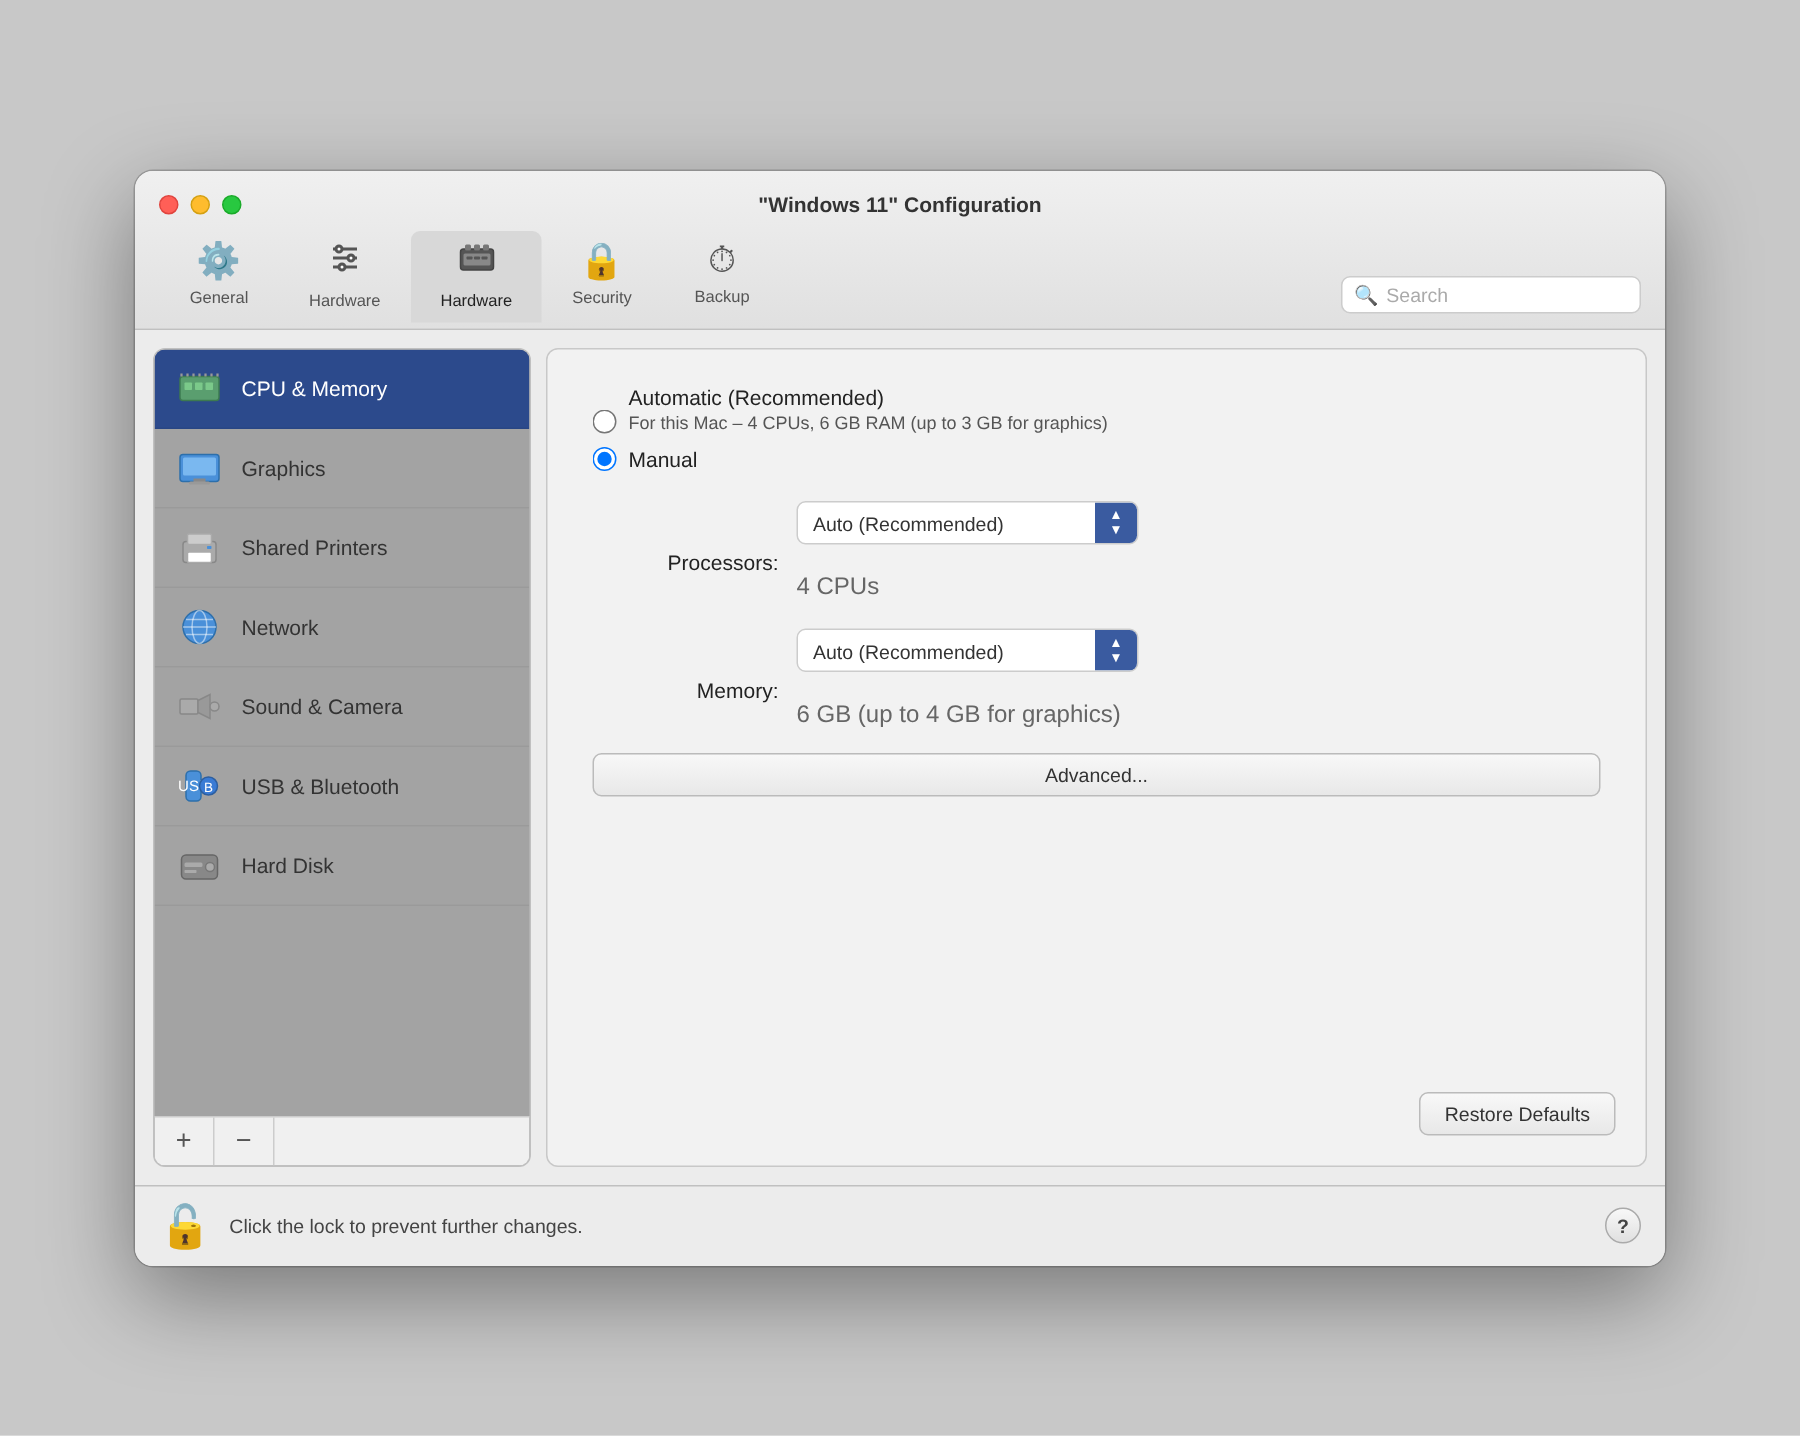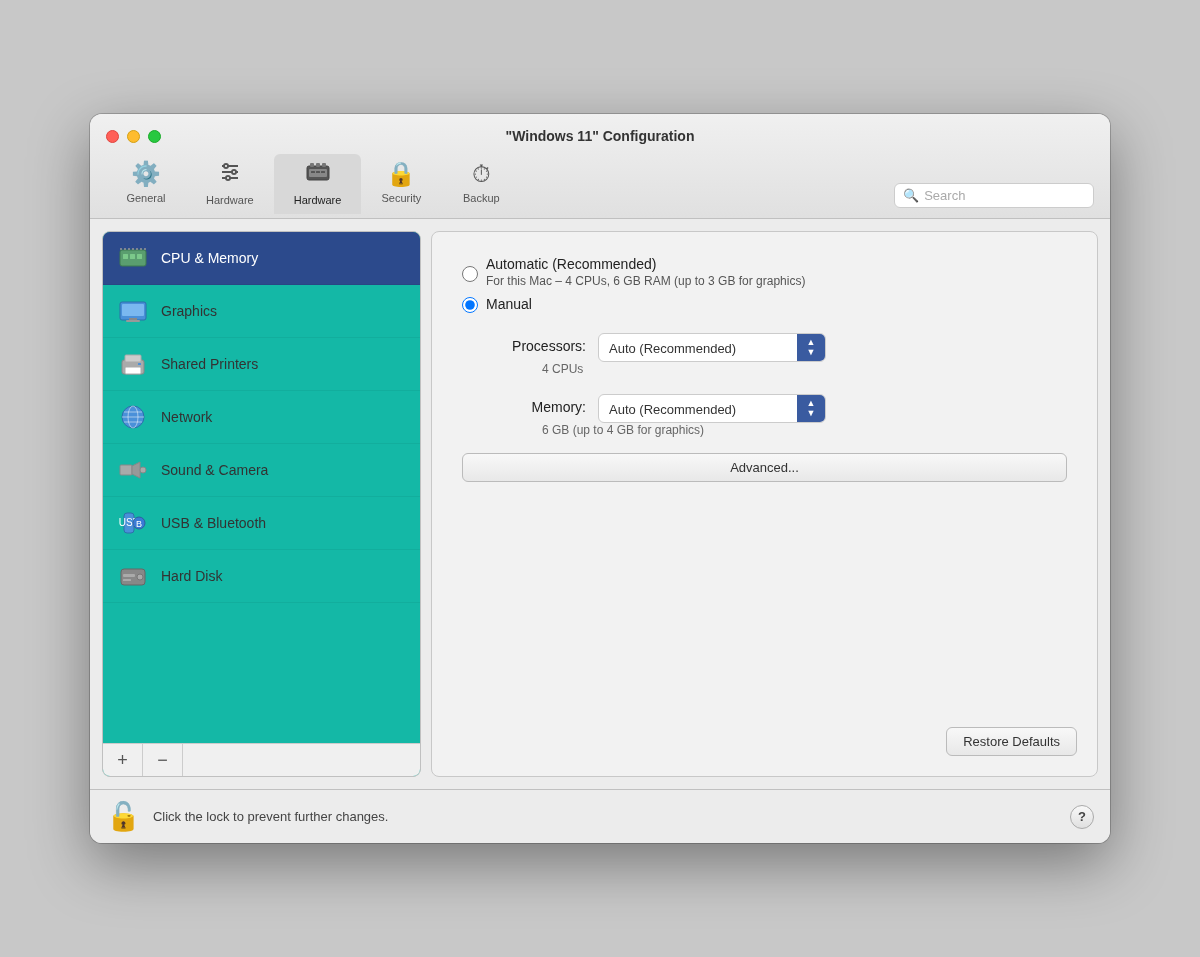--- a/index.html
+++ b/index.html
@@ -113,22 +113,22 @@
     }
     .search-input::placeholder { color: #aaa; }
     .content-area {
       display: flex;
       background: #ececec;
       padding: 12px;
       gap: 10px;
       min-height: 570px;
     }
     .sidebar {
-      width: 319px;
-      background: #14b8a6;
+      width: 252px;
+      background: #a3a3a3;
       border-radius: 8px;
       border: 1px solid #c0c0c0;
       overflow: hidden;
       display: flex;
       flex-direction: column;
     }
     .sidebar-list {
       flex: 1;
       overflow-y: auto;
     }
@@ -188,21 +188,21 @@
       position: relative;
     }
     .radio-group {
       display: flex;
       flex-direction: column;
       gap: 6px;
       margin-bottom: 20px;
     }
     .radio-row {
       display: flex;
-      align-items: center;
+      align-items: flex-end;
       gap: 8px;
     }
     .radio-input {
       margin-top: 3px;
       width: 16px;
       height: 16px;
       cursor: pointer;
       flex-shrink: 0;
     }
     .radio-label-group {
@@ -231,20 +231,21 @@
       gap: 12px;
     }
     .setting-label {
       font-size: 14px;
       font-weight: 500;
       color: #222;
       width: 100px;
       text-align: right;
       padding-top: 5px;
       flex-shrink: 0;
+      margin-top: 28px;
     }
     .setting-control {
       display: flex;
       flex-direction: column;
       gap: 4px;
     }
     .select-wrapper {
       display: flex;
       align-items: flex-end;
       background: white;
@@ -276,23 +277,23 @@
       padding: 4px 0;
       gap: 1px;
       cursor: pointer;
       flex-shrink: 0;
     }
     .arrow-up, .arrow-down {
       font-size: 9px;
       line-height: 1;
     }
     .setting-hint {
-      font-size: 12px;
+      font-size: 16px;
       color: #666;
-      margin-left: 56px;
+      margin-left: 112px;
     }
     .advanced-btn {
       display: inline-block;
       margin-top: 16px;
       padding: 6px 16px;
       background: linear-gradient(180deg, #f8f8f8, #e8e8e8);
       border: 1px solid #bbb;
       border-radius: 6px;
       font-size: 13px;
       cursor: pointer;

